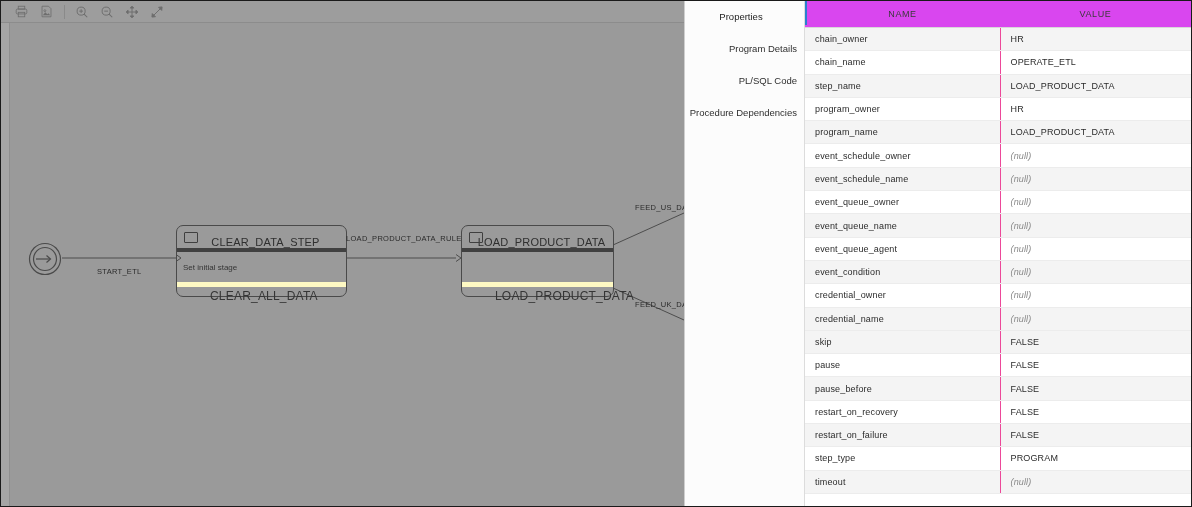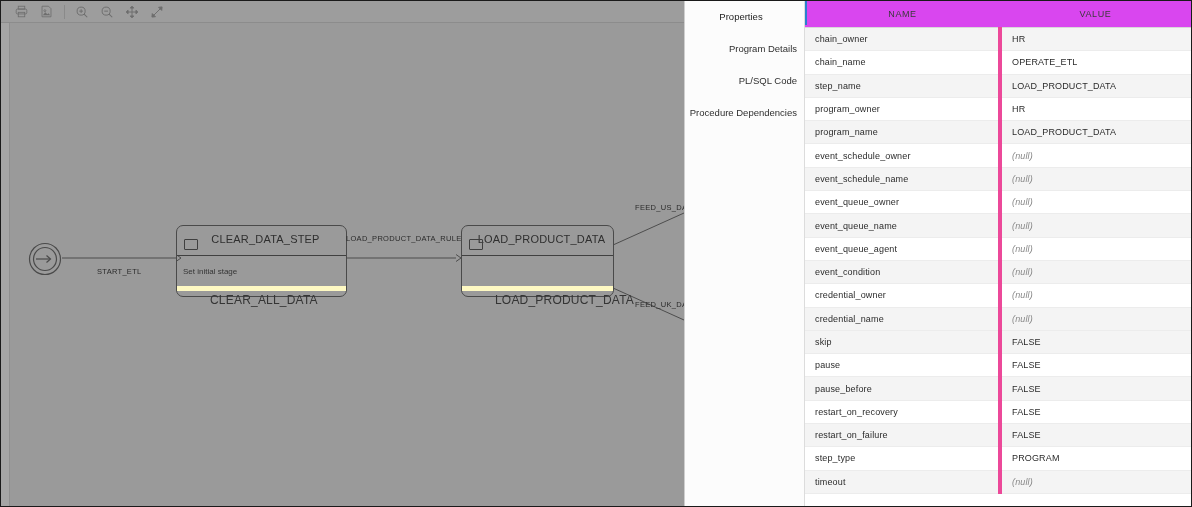--- a/index.html
+++ b/index.html
@@ -76,25 +76,24 @@
 
   .node {
     position: absolute;
     border: 1px solid #4a4a4a;
     border-radius: 7px;
     background: transparent;
     box-sizing: border-box;
   }
   .node-head {
     height: 22px;
-    border-bottom: 1px solid #404040;
+    border-bottom: 4px solid #404040;
     display: flex;
-    align-items: flex-start;
+    align-items: flex-end;
     position: relative;
-    margin-top: 7px;
   }
   .node-head-icon {
     position: absolute;
     left: 7px;
     top: 6px;
     width: 12px;
     height: 9px;
     border: 1px solid #3f3f3f;
     border-radius: 1px;
   }
@@ -200,21 +199,21 @@
   tbody td {
     height: 20.3px;
     font-size: 9px;
     color: #2b2b2b;
     padding-left: 10px;
     border-bottom: 1px solid #ececec;
     overflow: hidden;
     white-space: nowrap;
     letter-spacing: .15px;
   }
-  tbody td.col-value { border-left: 4px solid #ec4899; }
+  tbody td.col-value { border-left: 1px solid #ec4899; }
   tbody tr.odd td { background: #f4f4f4; }
   tbody tr.even td { background: #ffffff; }
   .nullval { color: #8a8a8a; font-style: italic; }
 </style>
 </head>
 <body>
 
 <div id="app">
 
   <div id="diagram-pane">

